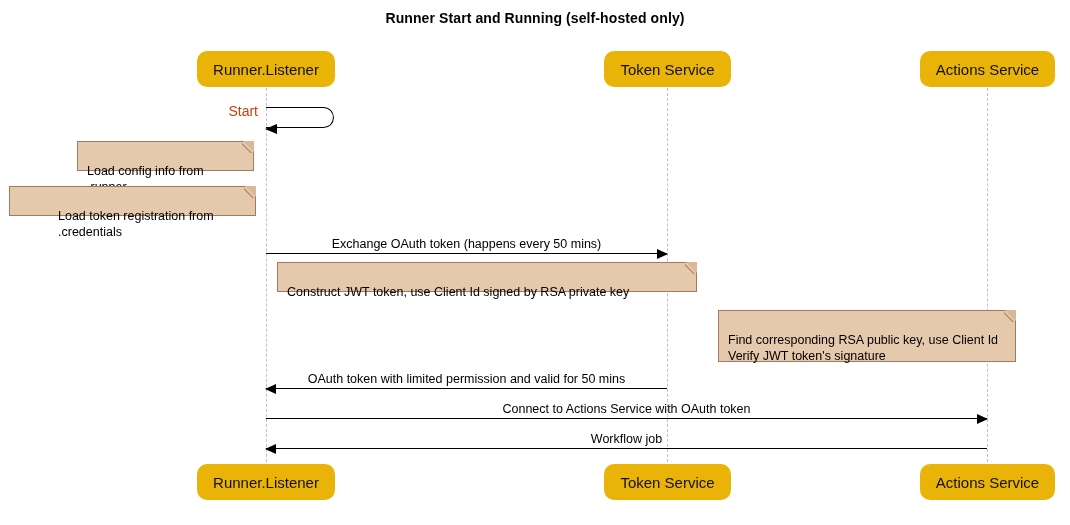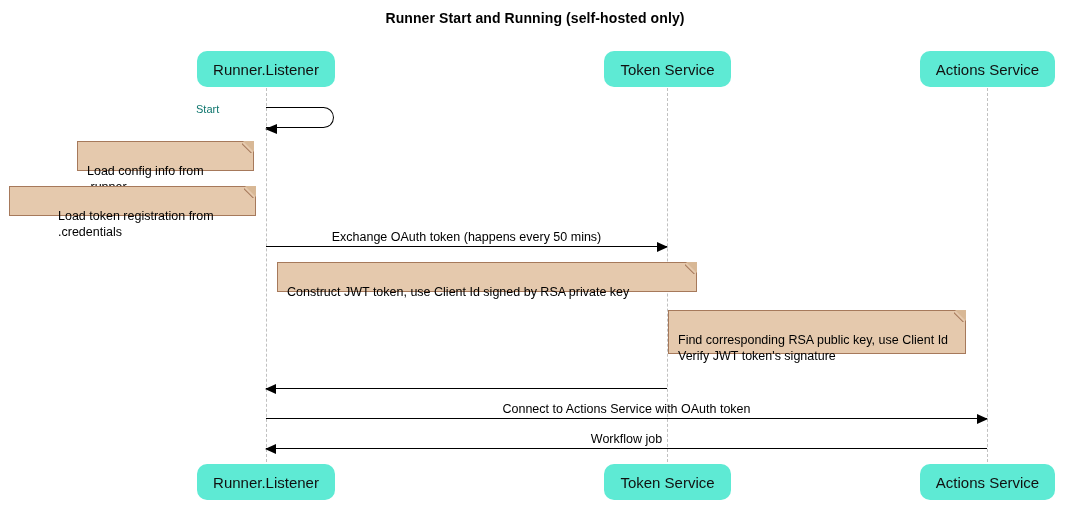--- a/index.html
+++ b/index.html
@@ -43,21 +43,21 @@
     position: absolute;
     width: 0;
     border-left: 1px dashed #c0c0c0;
   }
 
   
   .participant {
     position: absolute;
     height: 36px;
     border-radius: 10px;
-    background: #5eead4;
+    background: #eab308;
     display: flex;
     align-items: center;
     justify-content: center;
     font-size: 15px;
     color: #111111;
     white-space: nowrap;
     box-sizing: border-box;
   }
 
   
@@ -163,23 +163,24 @@
     left: -1px;
     bottom: -5.5px;
     width: 0;
     height: 0;
     border-top: 5.5px solid transparent;
     border-bottom: 5.5px solid transparent;
     border-right: 12px solid #000;
   }
   .self-label {
     position: absolute;
-    font-size: 11px;
-    color: #0f766e;
-    white-space: nowrap;
+    font-size: 14px;
+    color: #c2410c;
+    white-space: nowrap;
+    text-align: right;
   }
 </style>
 </head>
 <body>
 
 <div id="diagram-root">
 
   <div class="diagram-title">Runner Start and Running (self-hosted only)</div>
 
   <div class="lifeline" style="left:266px; top:88px; height:374px;"></div>
@@ -207,40 +208,41 @@
     <span class="fold"></span>
     <span class="fold-edge"></span>
   </div>
 
   <div class="note" style="left:9px; top:186px; width:247px; height:30px;padding-left:48px;">
     <span>Load token registration from .credentials</span>
     <span class="fold"></span>
     <span class="fold-edge"></span>
   </div>
 
-  <div class="msg" style="left:266px; top:225px; width:401px;">
+  <div class="msg" style="left:266px; top:232px; width:401px;">
     <div class="msg-label">Exchange OAuth token (happens every 50 mins)</div>
     <div class="msg-line"></div>
     <div class="arrowhead right"></div>
   </div>
 
   <div class="note" style="left:277px; top:262px; width:420px; height:30px;">
     <span>Construct JWT token, use Client Id signed by RSA private key</span>
     <span class="fold"></span>
     <span class="fold-edge"></span>
   </div>
 
-  <div class="note" style="left:668px; top:310px; width:298px; height:44px;">
+  <div class="note" style="left:718px; top:310px; width:298px; height:52px;">
     <span>Find corresponding RSA public key, use Client Id
 Verify JWT token's signature</span>
     <span class="fold"></span>
     <span class="fold-edge"></span>
   </div>
 
   <div class="msg" style="left:266px; top:367px; width:401px;">
+    <div class="msg-label">OAuth token with limited permission and valid for 50 mins</div>
     <div class="msg-line"></div>
     <div class="arrowhead left"></div>
   </div>
 
   <div class="msg" style="left:266px; top:397px; width:721px;">
     <div class="msg-label">Connect to Actions Service with OAuth token</div>
     <div class="msg-line"></div>
     <div class="arrowhead right"></div>
   </div>
 

